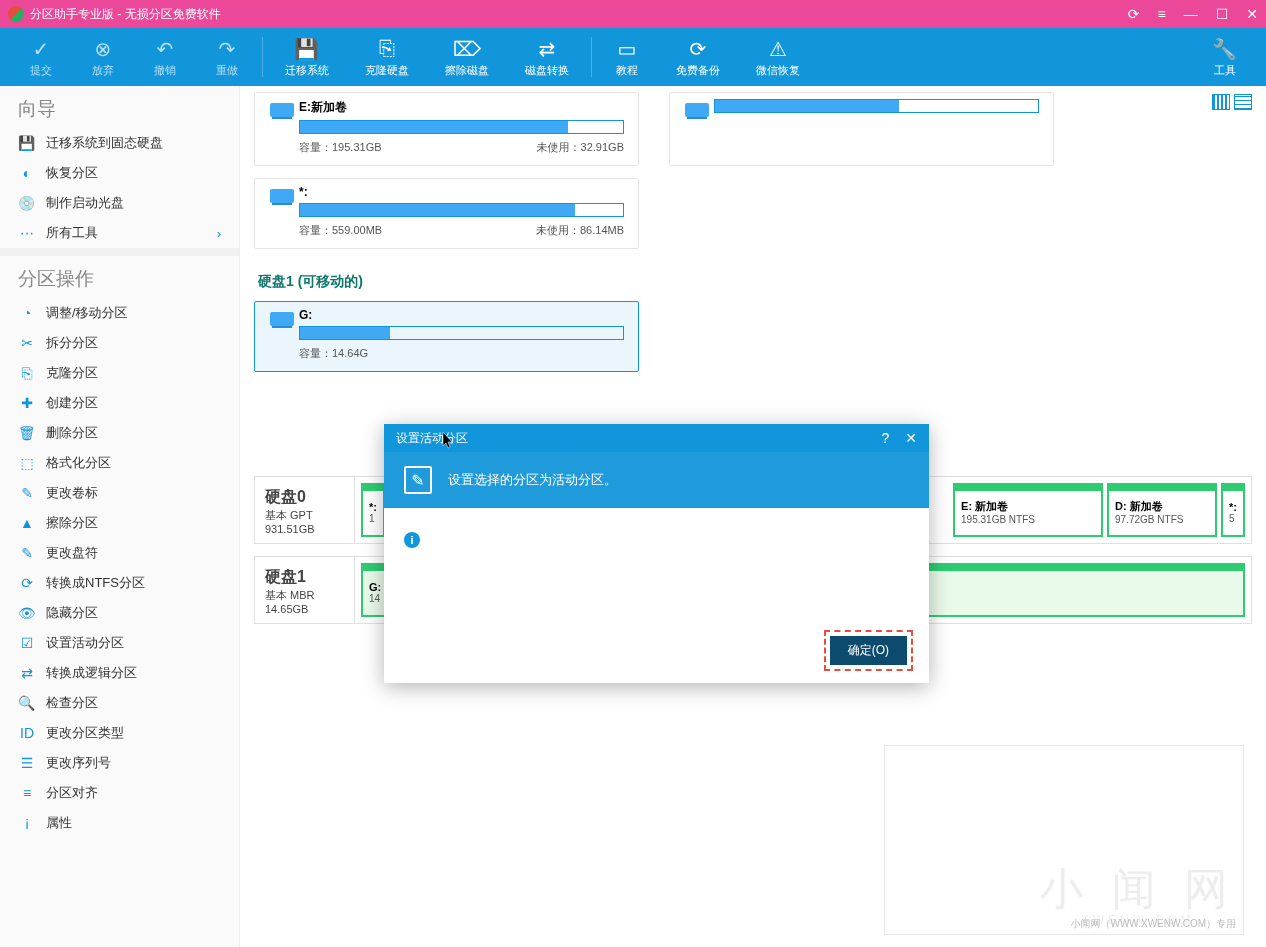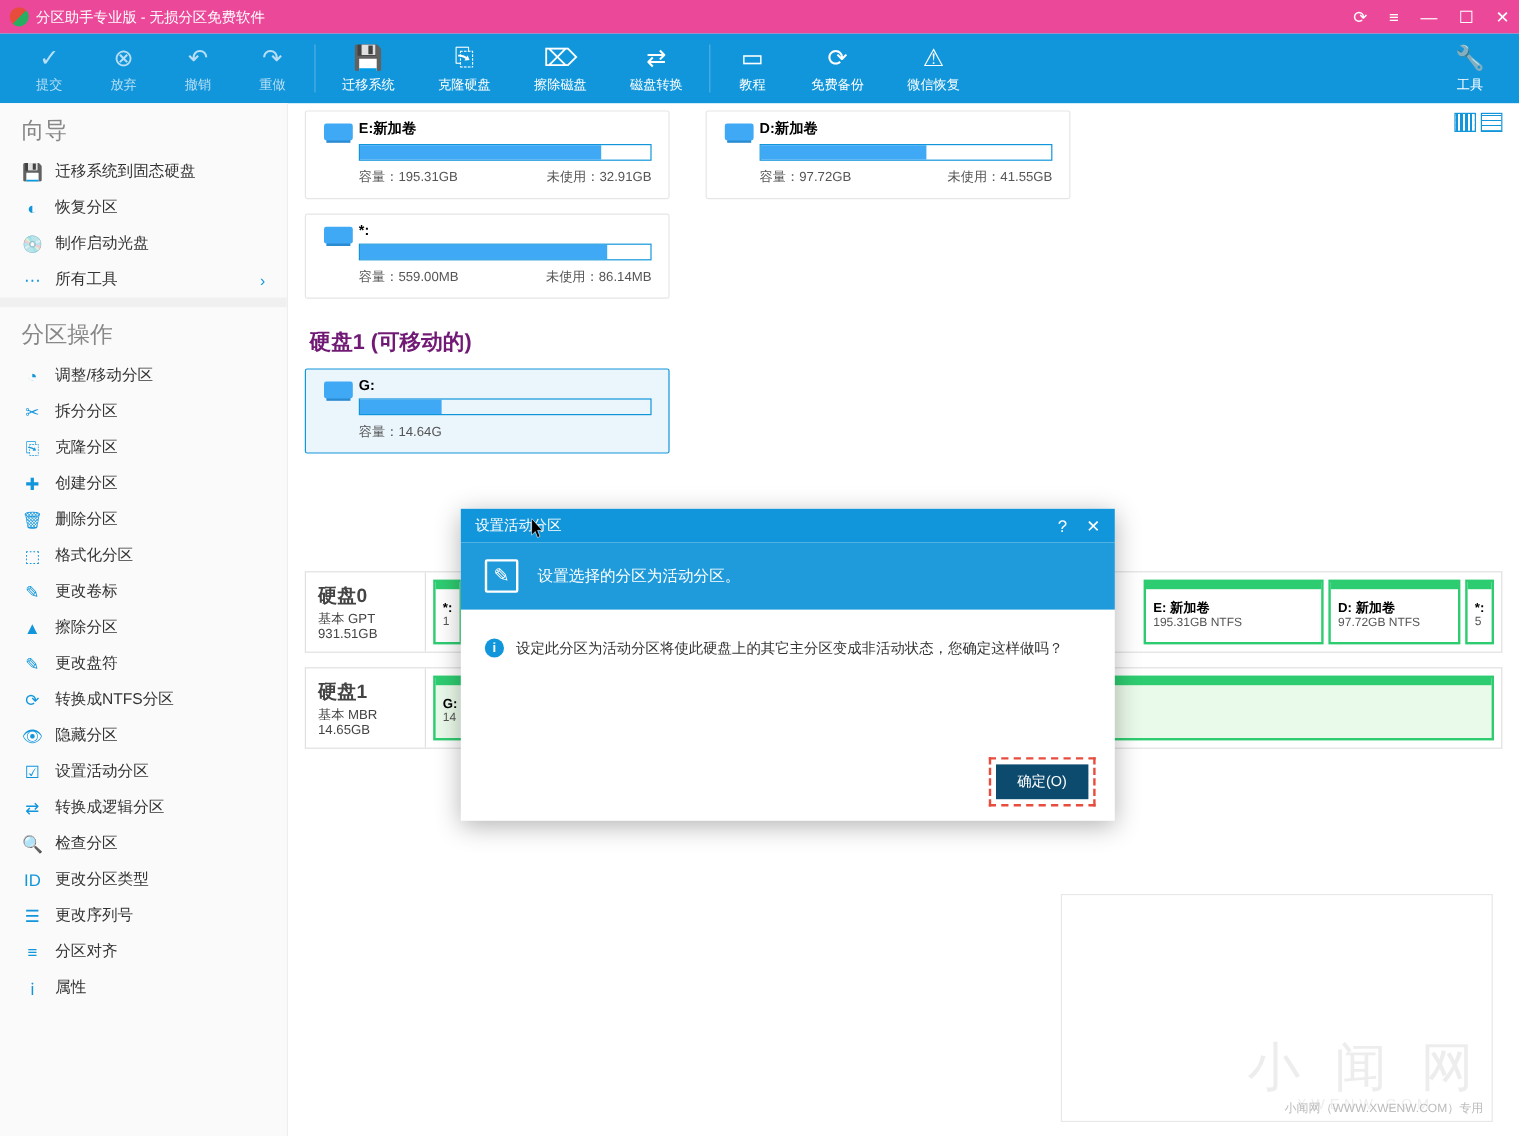--- a/index.html
+++ b/index.html
@@ -26,30 +26,30 @@
 .sb-item .chev { margin-left: auto; color: #1296db; }
 .sb-divider { height: 8px; background: #f0f0f0; }
 
 .main { flex: 1; padding: 6px 14px; position: relative; overflow: hidden; }
 .view-toggle { position: absolute; top: 8px; right: 14px; display: flex; gap: 4px; }
 .view-toggle span { width: 18px; height: 16px; border: 1px solid #1296db; display:inline-block; cursor:pointer; }
 .view-toggle span:first-child { background: repeating-linear-gradient(90deg,#1296db 0 2px,#fff 2px 4px), repeating-linear-gradient(0deg,#1296db 0 2px,#fff 2px 4px); }
 .view-toggle span:last-child { background: repeating-linear-gradient(0deg,#1296db 0 1px,#fff 1px 4px); }
 
 .cards-row { display: flex; gap: 30px; margin-bottom: 12px; }
-.pcard { border: 1px solid #e6e6e6; border-radius: 2px; padding: 6px 14px 10px 10px; width: 304px; display: flex; }
+.pcard { border: 1px solid #e6e6e6; border-radius: 2px; padding: 6px 14px 10px 10px; width: 385px; display: flex; }
 .pcard .drive-ico { width: 34px; display:flex; align-items:flex-start; justify-content:center; padding-top:4px; }
 .pcard .drive-ico::before { content:""; width:24px; height:14px; background:#3fa9f5; border-radius:2px; display:block; box-shadow: 0 4px 0 -2px #2b8bd1; }
 .pcard .pbody { flex:1; }
 .pcard .pname { font-size: 12px; font-weight: bold; margin-bottom: 4px; }
 .pcard .pbar { height: 14px; border: 1px solid #1296db; position: relative; margin-bottom: 6px; }
 .pcard .pbar .fill { height: 100%; background: #3fa9f5; }
 .pcard .pstats { display:flex; justify-content: space-between; font-size: 11px; color: #555; }
 
-.disk-header { font-size: 18px; font-weight: bold; margin: 24px 0 10px 4px; color:#701a75; }
+.disk-header { font-size: 14px; font-weight: bold; margin: 24px 0 10px 4px; color:#0f766e; }
 
 .pcard.selected { background: #eaf5fc; border-color: #1296db; }
 
 .diskbar-section { position: absolute; left: 14px; right: 14px; top: 390px; }
 .diskrow { display:flex; border:1px solid #e0e0e0; margin-bottom: 12px; height: 68px; }
 .diskrow .dinfo { width: 100px; padding: 8px 10px; border-right:1px solid #e0e0e0; font-size:11px; color:#444; display:flex; flex-direction:column; justify-content:center; }
 .diskrow .dinfo .dico { width:18px; height:12px; background:#3fa9f5; border-radius:2px; margin-bottom:2px; }
 .diskrow .dinfo b { font-size:16px; }
 .diskrow .dparts { flex:1; display:flex; padding:6px; gap:4px; }
 .dpart { border:2px solid #2ecc71; padding:4px 6px; font-size:10px; display:flex; flex-direction:column; justify-content:center; position:relative; }
@@ -260,27 +260,22 @@
             </div>
       <div class="pstats">
               <span>容量：195.31GB</span>
               <span>未使用：32.91GB</span>
             </div>
     </div>
         </div>
         <div class="pcard">
     <div class="drive-ico"></div>
     <div class="pbody">
-      <div class="pname">D:新加卷</div>
       <div class="pbar">
               <div class="fill" style="width:57%"></div>
-            </div>
-      <div class="pstats">
-              <span>容量：97.72GB</span>
-              <span>未使用：41.55GB</span>
             </div>
     </div>
         </div>
       </div>
     <div class="cards-row" id="starrow">
         <div class="pcard">
     <div class="drive-ico"></div>
     <div class="pbody">
       <div class="pname">*:</div>
       <div class="pbar">
@@ -375,21 +370,20 @@
       <span>?</span>
       <span>✕</span>
     </div>
   </div>
   <div class="dbanner">
     <div class="bico">✎</div>
     <span>设置选择的分区为活动分区。</span>
   </div>
   <div class="dbody">
     <div class="info-ico">i</div>
-    <span>设定此分区为活动分区将使此硬盘上的其它主分区变成非活动状态，您确定这样做吗？</span>
   </div>
   <div class="dfooter">
     <div class="ok-wrap">
       <button class="ok-btn">确定(O)</button>
       <svg class="cursor-arrow" style="left:58px;top:8px;" viewBox="0 0 12 18">
           <path d="M0 0 L0 14 L3 11 L5 16 L7 15 L5 10 L9 10 Z" fill="#000" stroke="#fff" stroke-width="0.5"></path>
         </svg>
     </div>
   </div>
 </div>

